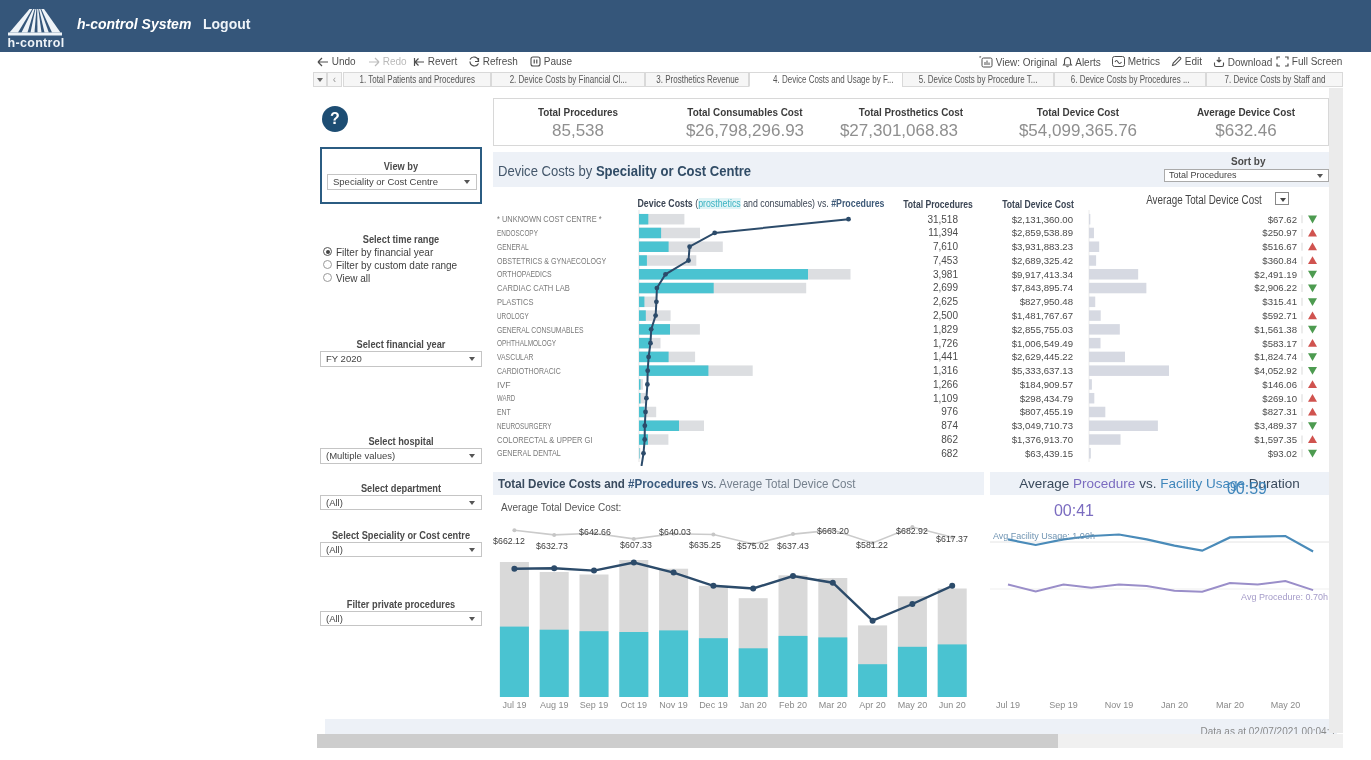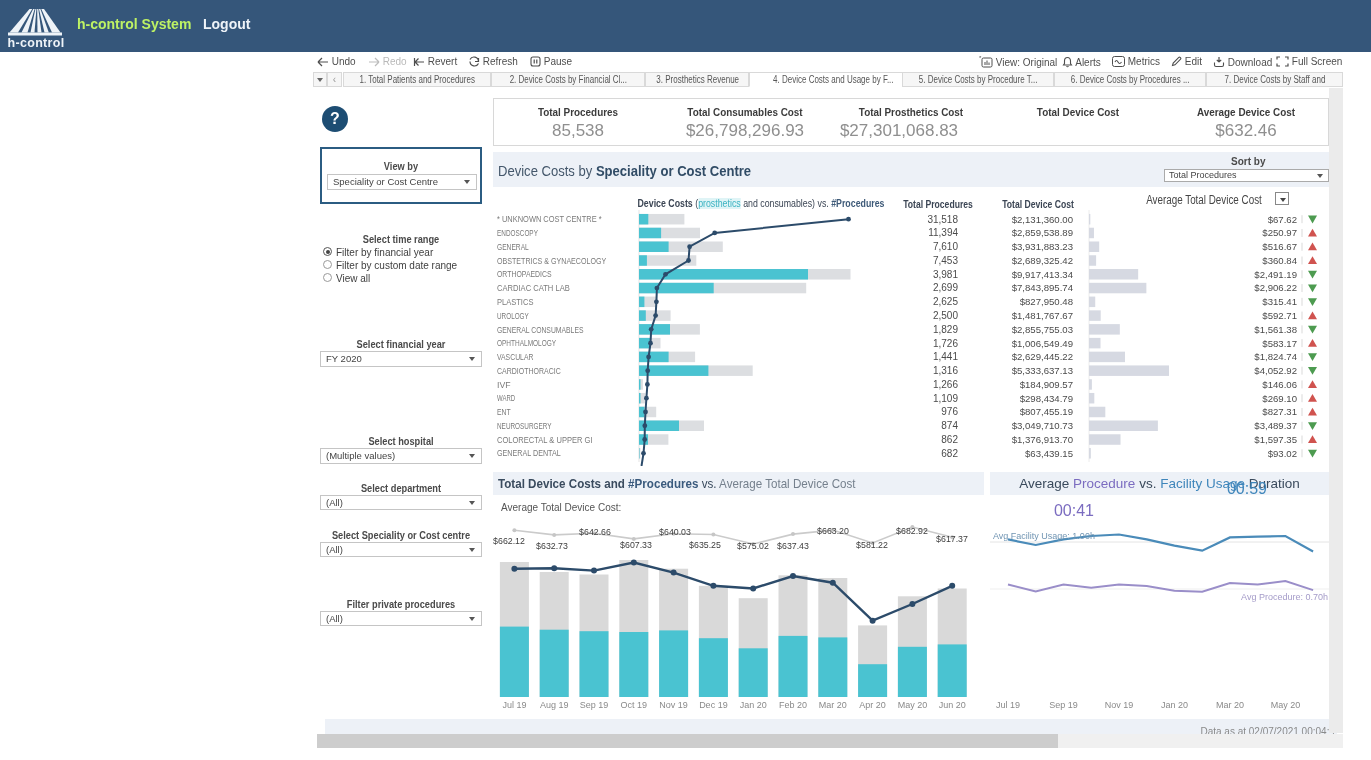--- a/index.html
+++ b/index.html
@@ -1,21 +1,21 @@
 <!DOCTYPE html>
 <html><head>
 <meta charset="utf-8">
 <style>
   * { margin:0; padding:0; box-sizing:border-box; }
   html,body { width:1371px; height:760px; background:#fff; font-family:"Liberation Sans", sans-serif; overflow:hidden; }
   .abs { position:absolute; }
   #page { position:relative; width:1371px; height:760px; }
   
   #topbar { position:absolute; left:0; top:0; width:1371px; height:52px; background:#35567a; }
-  #brand { position:absolute; left:77px; top:16px; color:#bef264; font-size:14px; font-weight:bold; letter-spacing:0; }
+  #brand { position:absolute; left:77px; top:16px; color:#ffffff; font-size:14px; font-weight:bold; letter-spacing:0;font-style:italic; }
   #logout { position:absolute; left:203px; top:16px; color:#eef3f8; font-size:14px; font-weight:bold; letter-spacing:0; }
   
   .tbitem { position:absolute; top:56px; height:14px; font-size:10px; color:#4e4e4e; white-space:nowrap; }
   .tbitem svg { vertical-align:-2px; }
   .gray { color:#b9b9b9; }
   
   .tab { position:absolute; top:72px; height:15px; background:#f6f6f6; border:1px solid #d9d9d9; font-size:10px; color:#565656; text-align:center; line-height:14px; overflow:hidden; white-space:nowrap; }
   .tab .tt { display:inline-block; transform:scaleX(0.8); }
   .tab.active { background:#fff; border-bottom:1px solid #fff; }
   
@@ -133,20 +133,21 @@
   <div class="pselect" style="top:611px;height:15px;">(All)<span class="car"></span></div>
 
   <div class="abs" style="left:493px;top:98px;width:836px;height:48px;background:#fff;border:1px solid #d8d8d8;"></div>
   <div class="kpi-label" style="left:478px;">Total Procedures</div>
   <div class="kpi-value" style="left:468px;">85,538</div>
   <div class="kpi-label" style="left:645px;">Total Consumables Cost</div>
   <div class="kpi-value" style="left:635px;">$26,798,296.93</div>
   <div class="kpi-label" style="left:811px;">Total Prosthetics Cost</div>
   <div class="kpi-value" style="left:789px;">$27,301,068.83</div>
   <div class="kpi-label" style="left:978px;">Total Device Cost</div>
+  <div class="kpi-value" style="left:968px;">$54,099,365.76</div>
   <div class="kpi-label" style="left:1146px;">Average Device Cost</div>
   <div class="kpi-value" style="left:1136px;">$632.46</div>
 
   <div class="band" style="left:493px;top:152px;width:836px;height:35px;"></div>
   <div class="abs" style="left:498px;top:163px;font-size:14.5px;color:#44576b;white-space:nowrap;transform:scaleX(0.9);transform-origin:left center;">Device Costs by <b style="color:#314c66;">Speciality or Cost Centre</b></div>
   <div class="abs" style="left:1231px;top:156px;font-size:10px;font-weight:bold;color:#4a4a4a;">Sort by</div>
   <div class="abs" style="left:1164px;top:169px;width:165px;height:13px;border:1px solid #aaa;background:#fff;font-size:9px;color:#444;line-height:11px;padding-left:4px;">Total Procedures<span class="car" style="position:absolute;right:5px;top:4px;width:0;height:0;border-left:3px solid transparent;border-right:3px solid transparent;border-top:4px solid #555;"></span></div>
   <div class="abs" style="left:561px;top:198px;width:400px;text-align:center;font-size:10px;color:#3b4554;white-space:nowrap;transform:scaleX(0.88);"><b>Device Costs</b> (<span style="color:#3cb3c2;background:#dff4f6;">prosthetics</span> and consumables) vs. <b style="color:#3e5a78;">#Procedures</b></div>
   <div class="abs" style="left:838px;top:198px;width:200px;text-align:center;font-size:10.5px;font-weight:bold;color:#3b4554;transform:scaleX(0.82);">Total Procedures</div>
   <div class="abs" style="left:938px;top:198px;width:200px;text-align:center;font-size:10.5px;font-weight:bold;color:#3b4554;transform:scaleX(0.82);">Total Device Cost</div>

